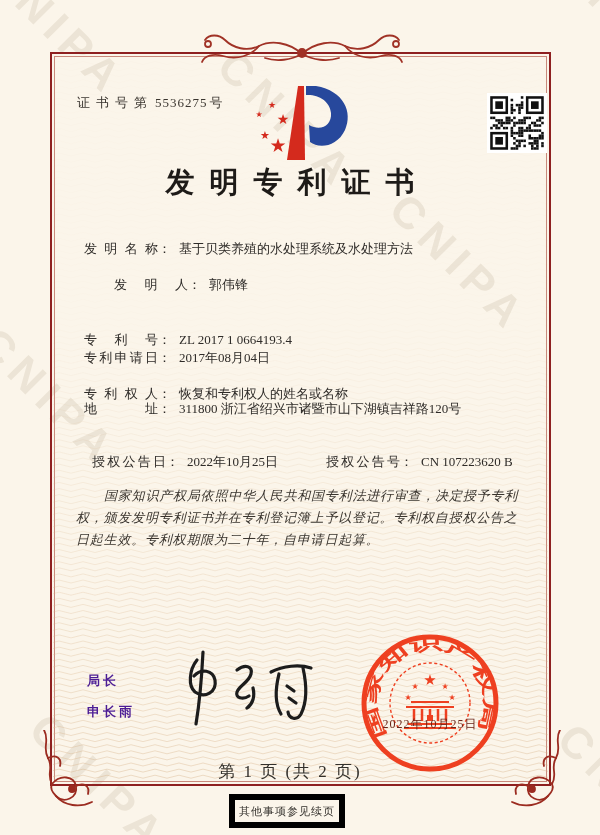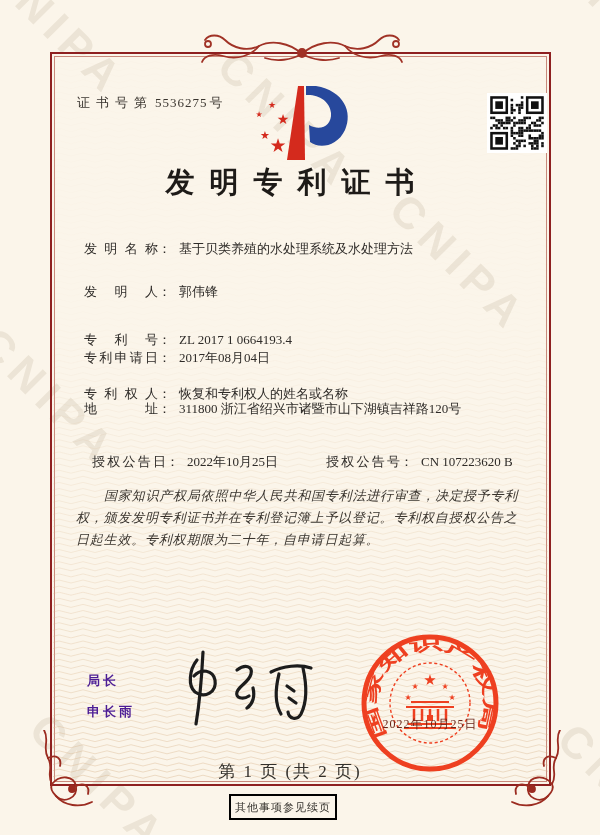--- a/index.html
+++ b/index.html
@@ -45,21 +45,21 @@
     font-size:29px; font-weight:700; color:#1e1b18;
     letter-spacing:15px; text-indent:15px;
   }
   
   .frow{position:absolute; left:84px; font-size:13px; white-space:nowrap;}
   .flabel{
     display:inline-block; width:74px; vertical-align:bottom;
     text-align:justify; text-align-last:justify;
   }
   .fval{margin-left:8px;}
-  .r1{top:240px;} .r2{top:283px;} .r3{top:315px;margin-top:16px;} .r4{top:349px;}
+  .r1{top:240px;} .r2{top:276px;margin-left:30px;} .r3{top:315px;margin-top:16px;} .r4{top:349px;}
   .r5{top:385px;} .r6{top:400px;} .r7{top:453px;margin-left:8px;}
   .pair2{margin-left:48px;}
   
   .body-text{
     position:absolute; left:72px; top:481px; width:462px;
     font-size:13px; line-height:22px; font-style:italic; color:#39342e;
     letter-spacing:0.8px;
   }
   .body-text p{margin:4px; text-indent:28px;}
   
@@ -72,21 +72,21 @@
     position:absolute; left:368px; top:716px; width:124px; text-align:center;
     font-size:12px; letter-spacing:1px; color:#6b2418; z-index:5;
   }
   
   .page-info{
     position:absolute; left:0; top:760px; width:580px; text-align:center;
     font-size:17px; color:#33302b; letter-spacing:2px;
   }
   .note-box{
     position:absolute; left:229px; top:794px; width:104px; height:22px;
-    border:2px solid #000000; text-align:center; line-height:22px;
+    border:6px solid #000000; text-align:center; line-height:22px;
     font-size:11px; letter-spacing:1px; color:#33302b;
   }
   .ornament{position:absolute; pointer-events:none;}
   .orn-top{left:196px; top:32px;}
   .orn-bl{left:26px; top:730px;}
   .orn-br{left:486px; top:730px; transform:scaleX(-1);}
 </style>
 </head>
 <body>
 

